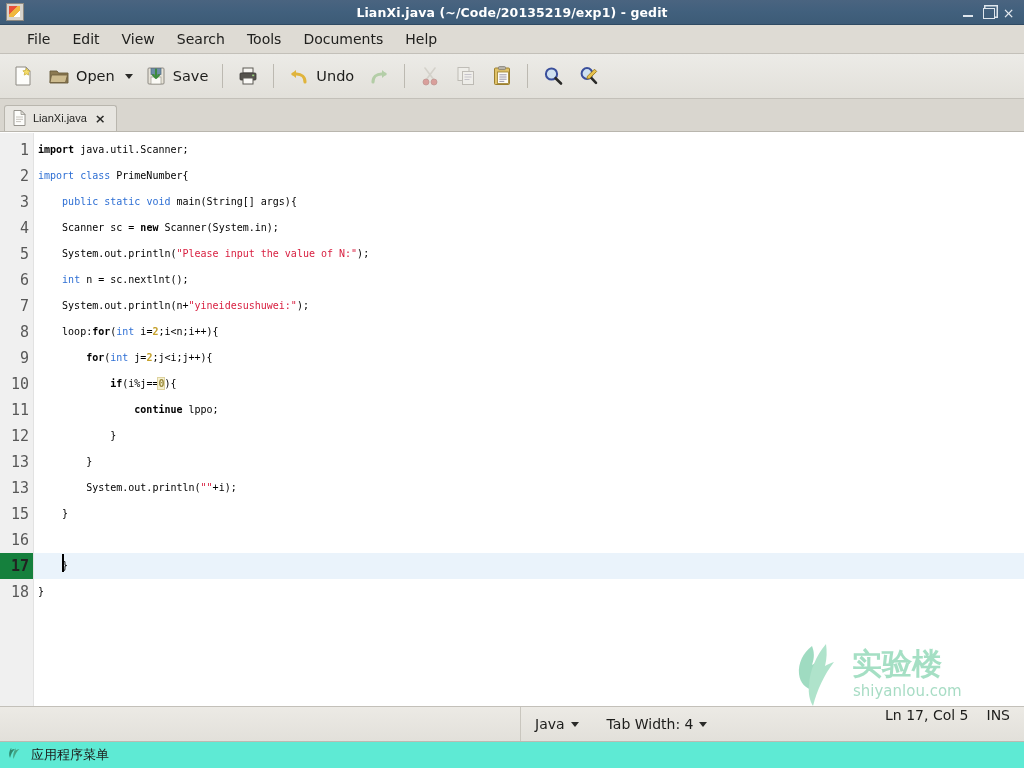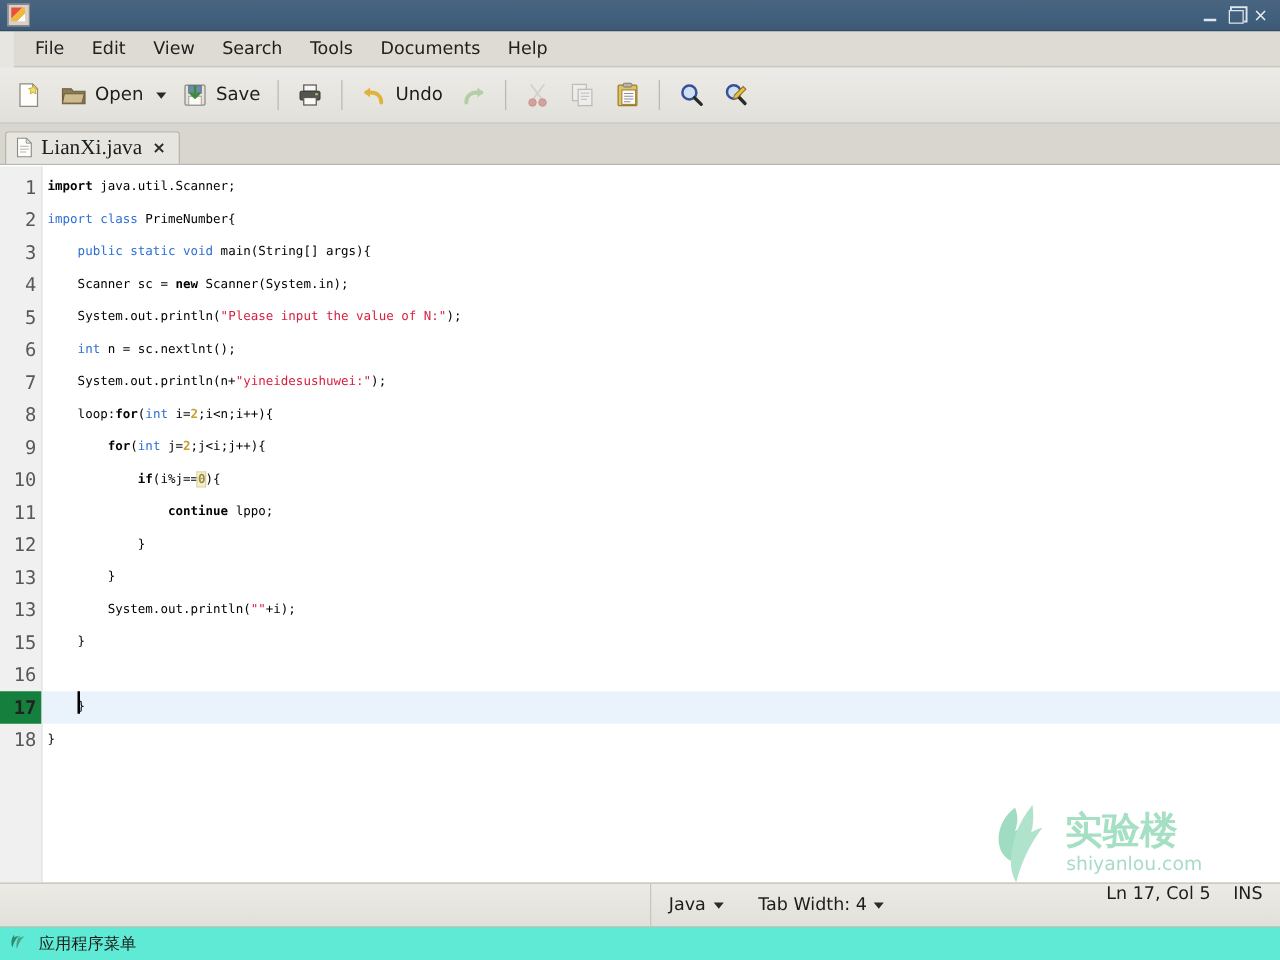--- a/index.html
+++ b/index.html
@@ -85,23 +85,22 @@
     text-align: center; font-weight: 500;
     font-family: "DejaVu Sans", sans-serif;
   }
 
   
   .menubar {
     height: 28px;
     background: #dedbd4;
     border-bottom: 1px solid #c3c0b9;
     display: flex; align-items: center;
-    padding-left: 6px;
-    flex: 0 0 auto;
-    margin-left: 11px;
+    padding-left: 16px;
+    flex: 0 0 auto;
   }
   .menu-item {
     font-size: 14px;
     color: #20201e;
     padding: 3px 11px;
     cursor: default;
     font-family: "DejaVu Sans", sans-serif;
   }
 
   
@@ -156,22 +155,22 @@
     background: #e7e5e0;
     border: 1px solid #b9b6ae;
     border-bottom: none;
     border-radius: 3px 3px 0 0;
     padding: 5px 9px 6px 8px;
     height: 26px;
     box-sizing: border-box;
     cursor: default;
   }
   .tab-label {
-    font-size: 17px; color: #1d1d1b;
-    font-family: Liberation Serif, serif;
+    font-size: 11px; color: #1d1d1b;
+    font-family: Liberation Sans, sans-serif;
   }
   .tab-close {
     font-size: 13px; color: #2a2a28;
     font-weight: bold; line-height: 1;
     cursor: default; padding: 0 1px;
   }
   .tab-file-ico { width: 13px; height: 16px; display: block; }
 
   
   .editor-wrap {
@@ -288,20 +287,21 @@
     font-family: "DejaVu Sans", sans-serif;
   }
 </style>
 </head>
 <body>
 
 <div id="app">
 
   <div class="titlebar">
     <span class="title-appicon"></span>
+    <span class="title-text">LianXi.java (~/Code/20135219/exp1) - gedit</span>
     <span class="title-buttons">
       <span class="tbtn tbtn-min"></span>
       <span class="tbtn tbtn-max"></span>
       <span class="tbtn tbtn-close">×</span>
     </span>
   </div>
 
   <div class="menubar">
     <span class="menu-item">File</span>
     <span class="menu-item">Edit</span>

